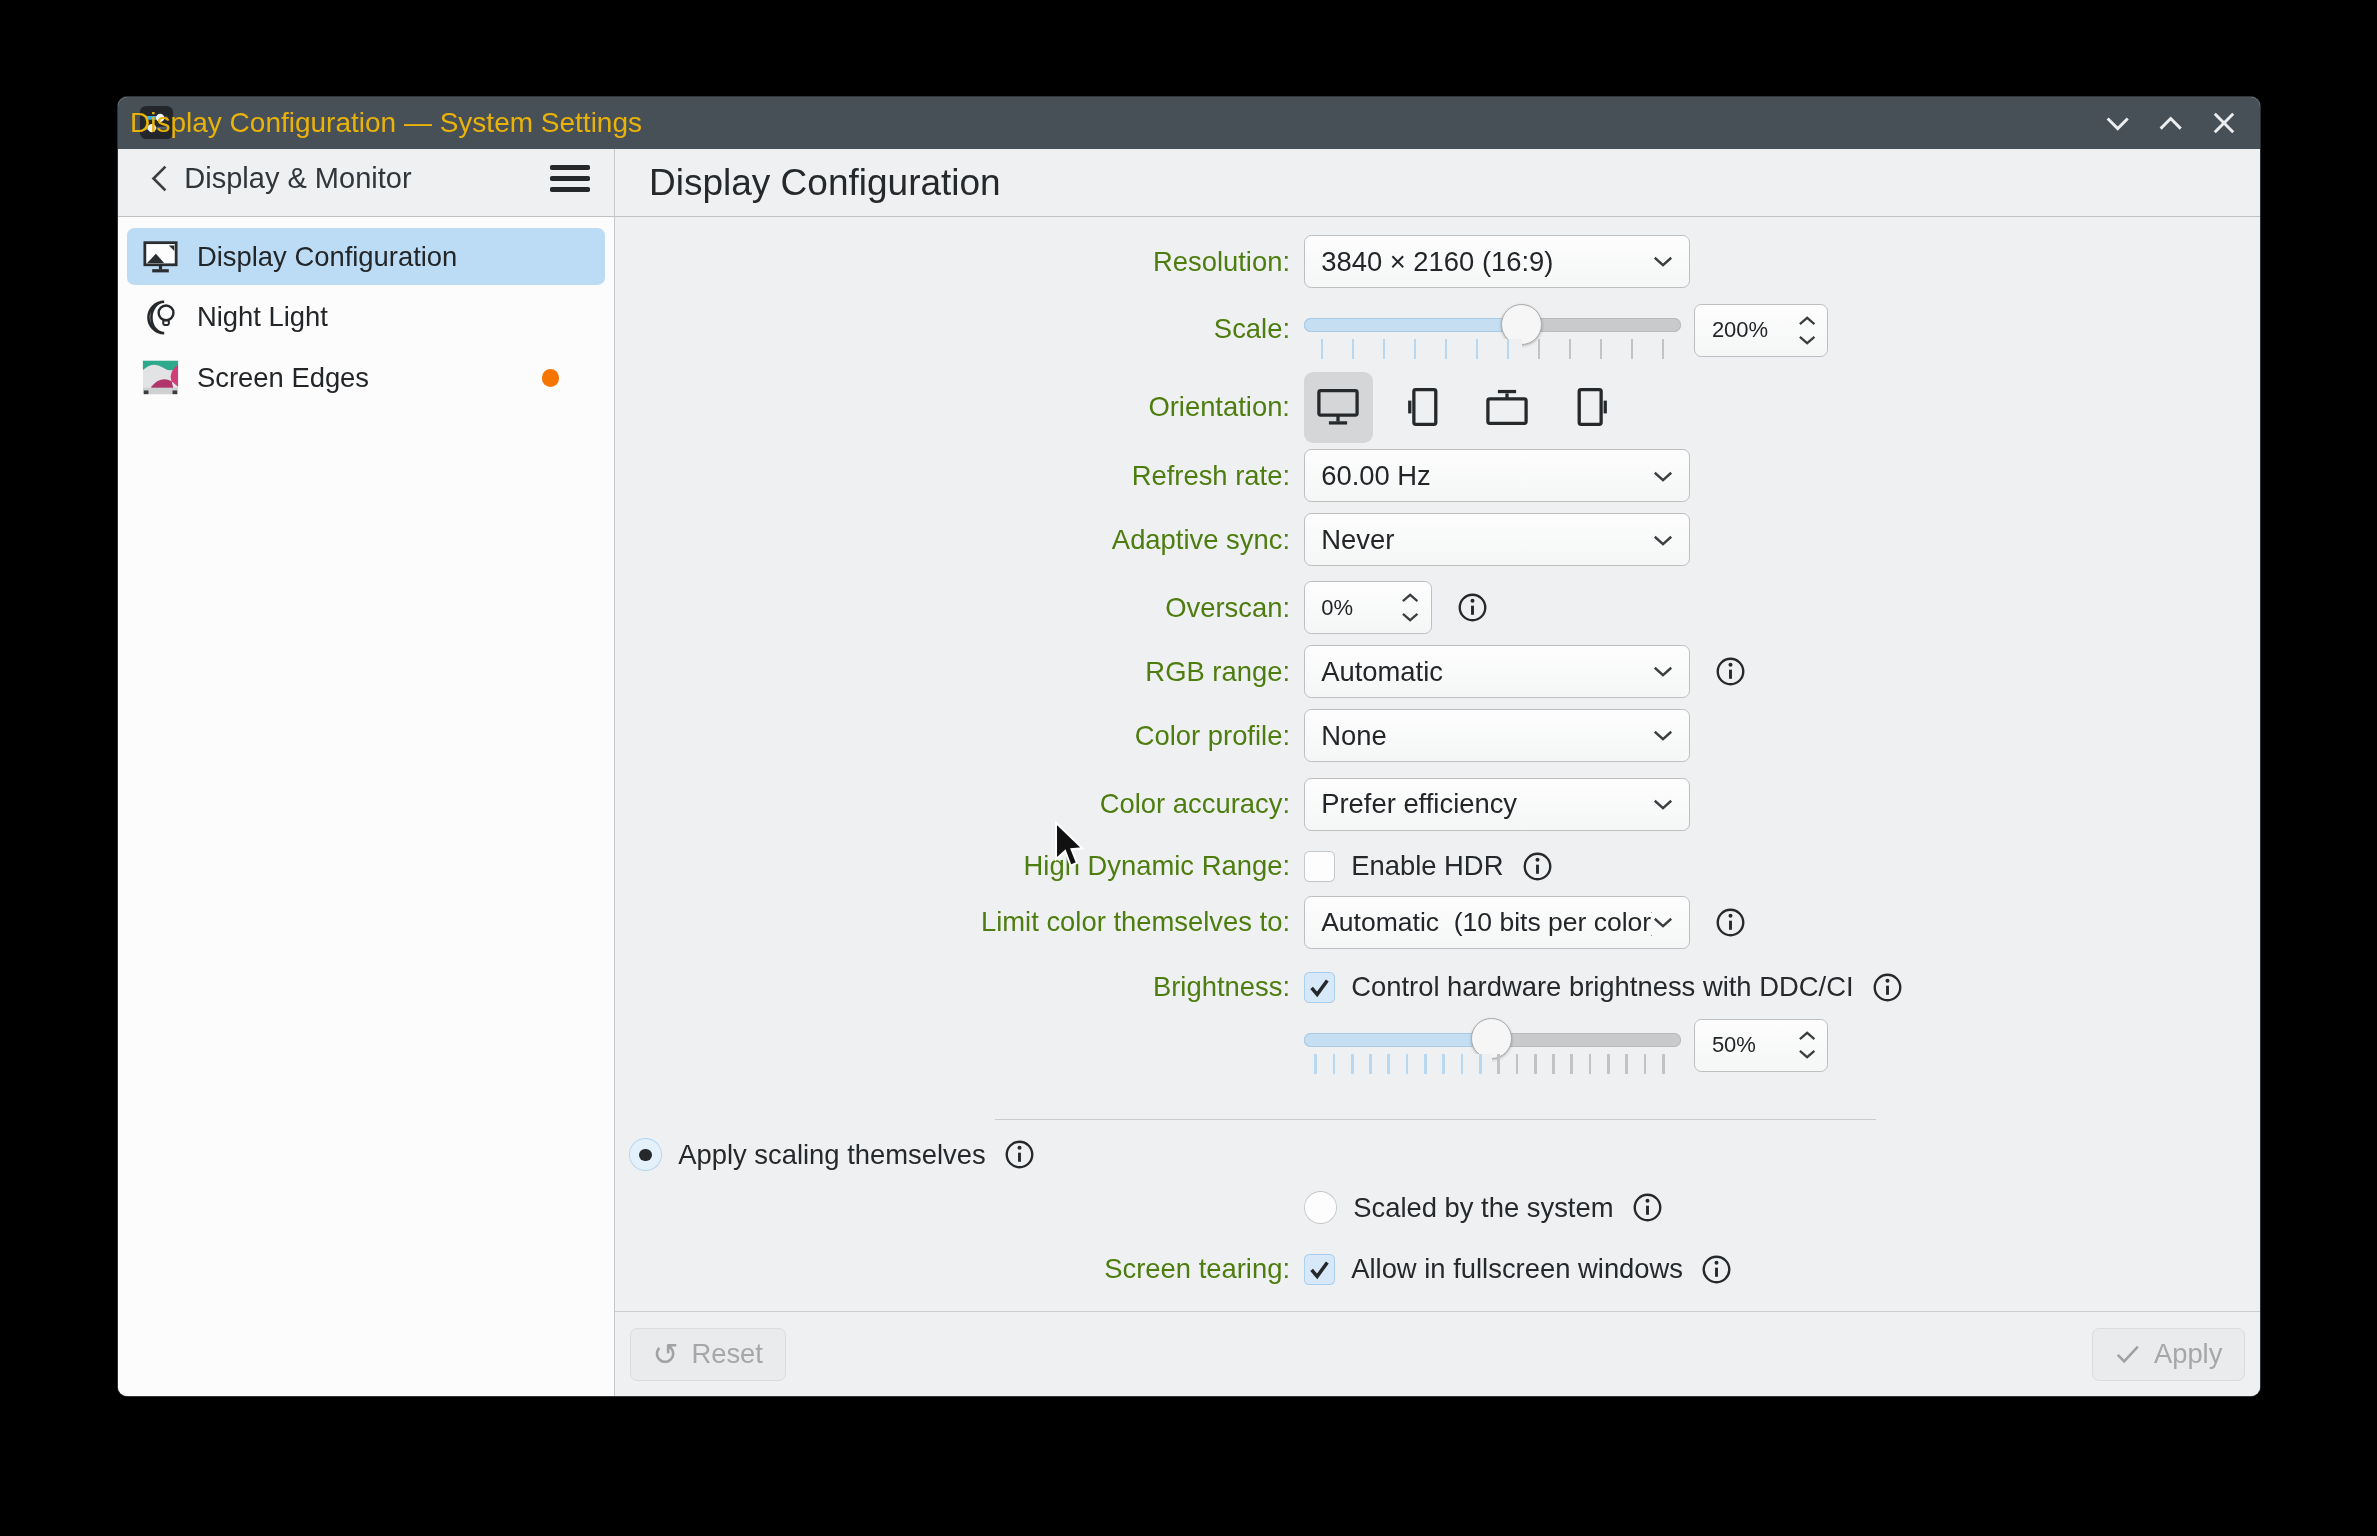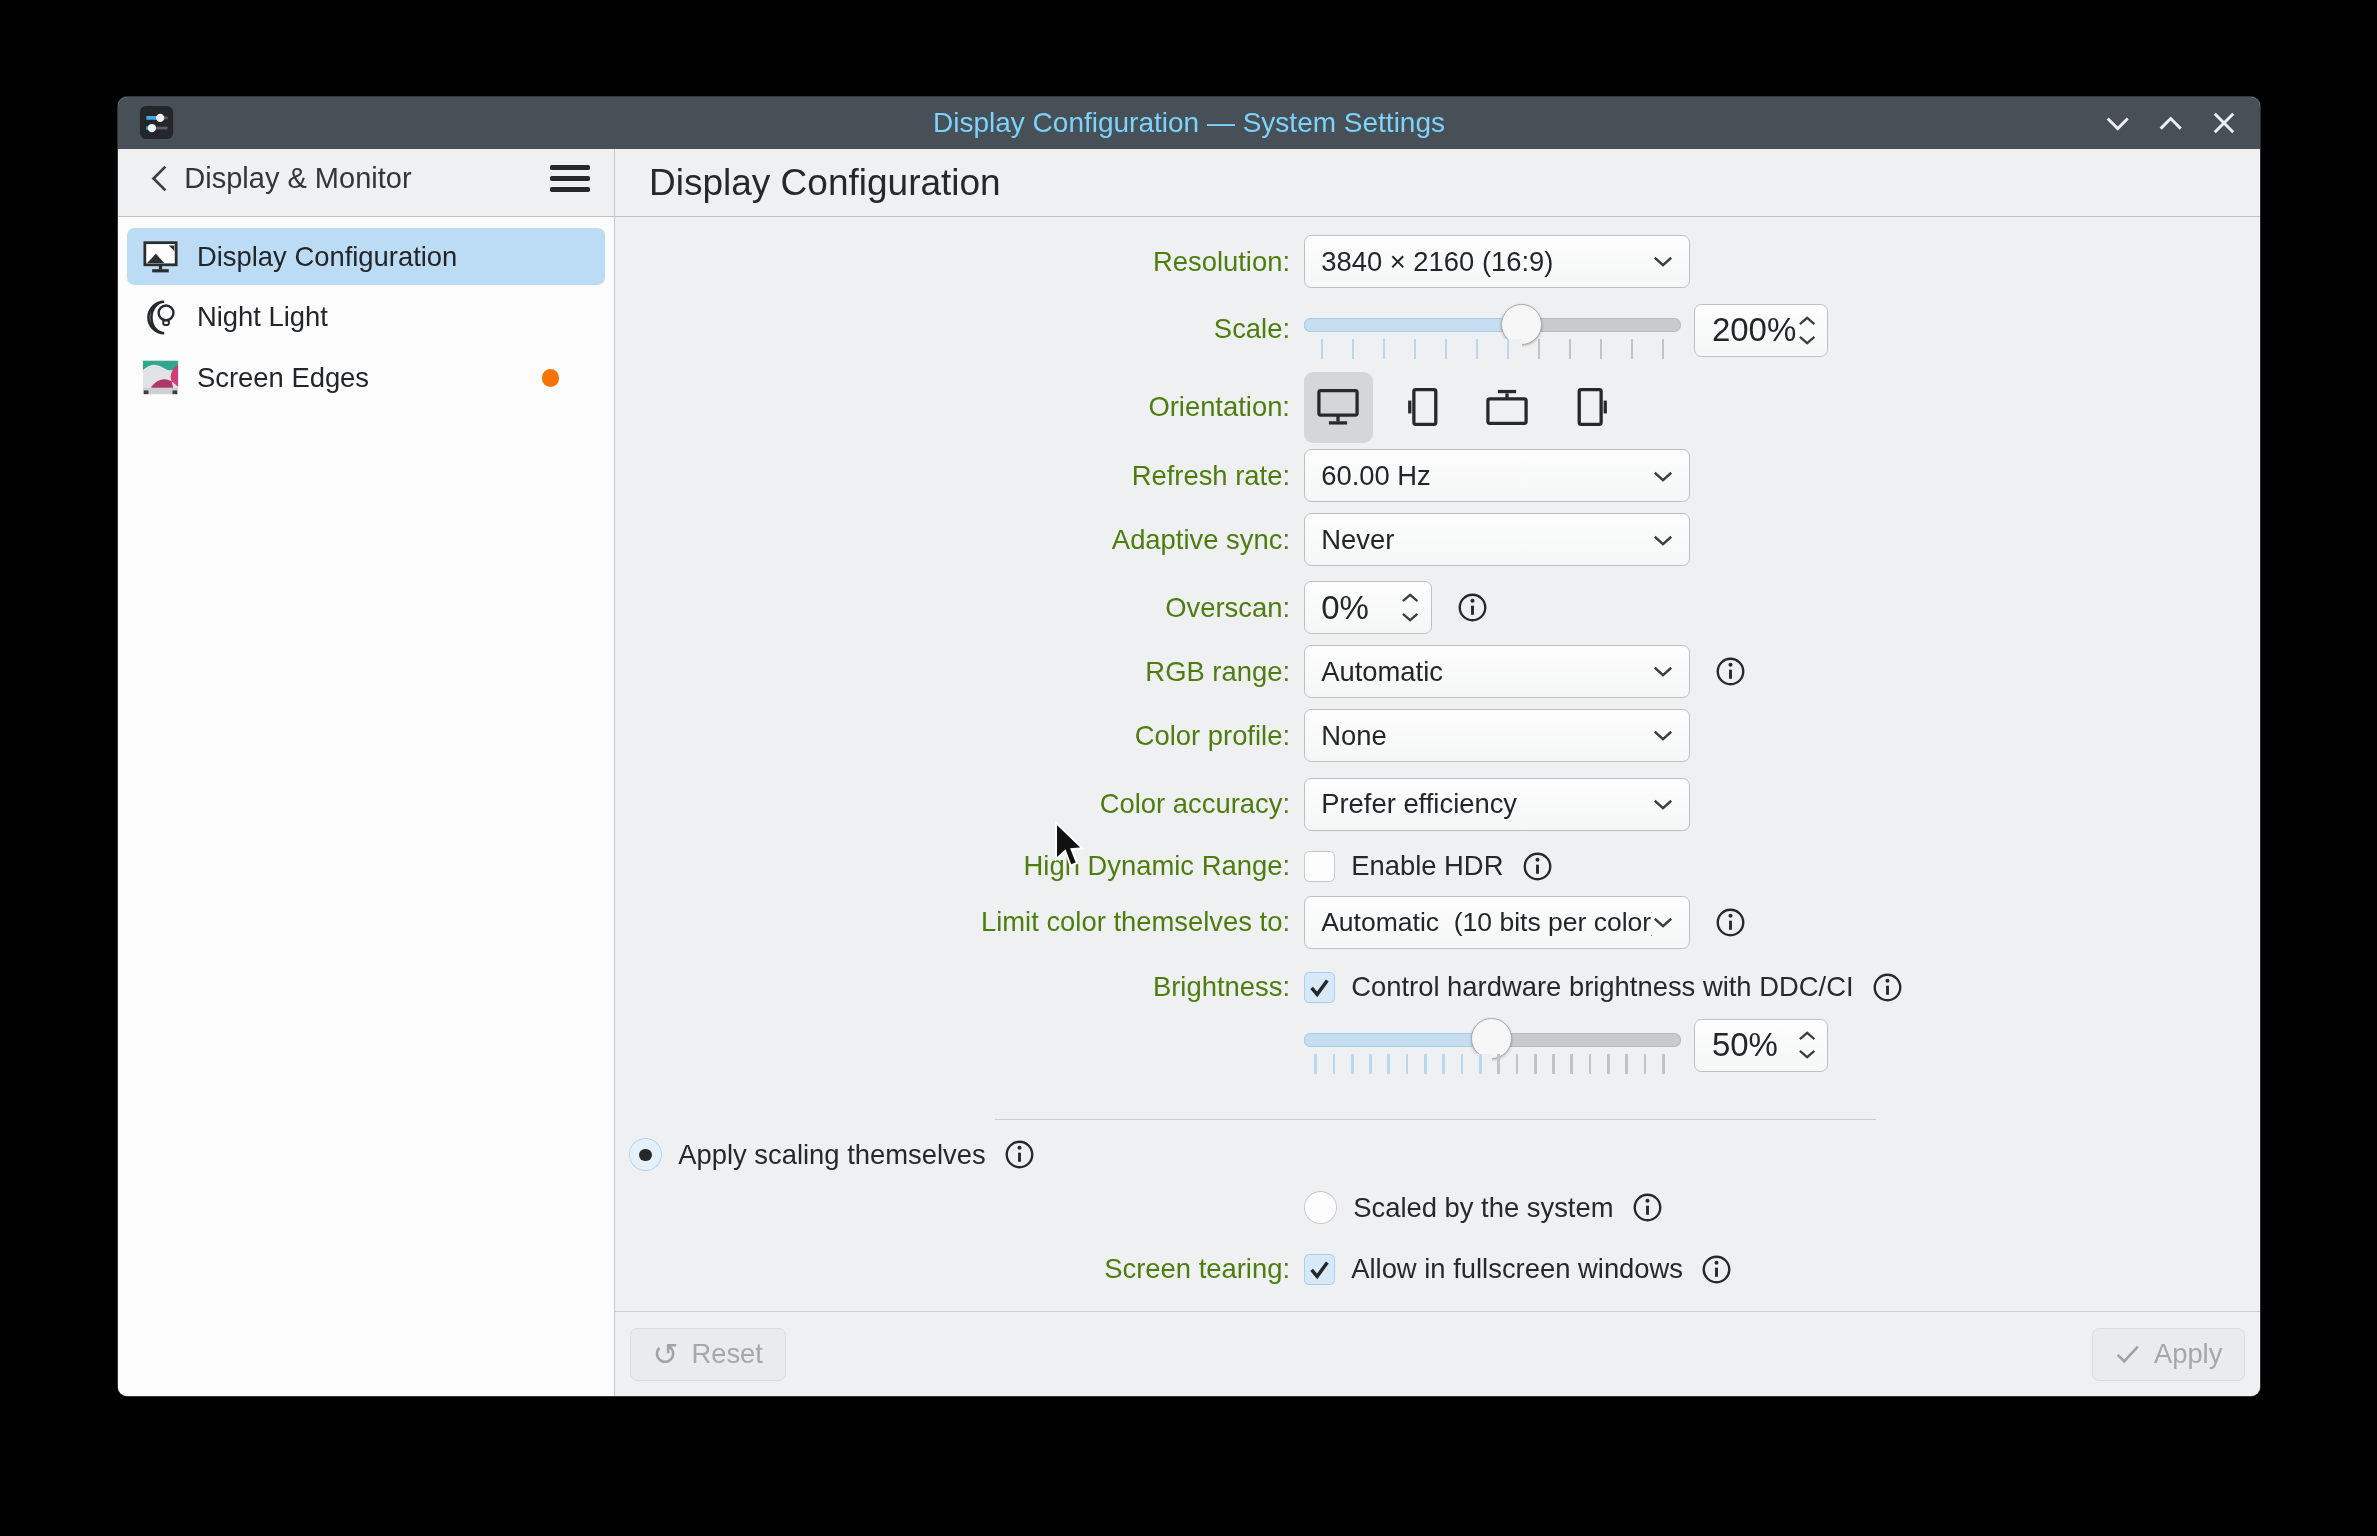--- a/index.html
+++ b/index.html
@@ -6,21 +6,21 @@
   html,body { width:2377px; height:1536px; background:#000; font-family:"Liberation Sans","DejaVu Sans",sans-serif; overflow:hidden; }
 
   .window { position:absolute; left:118px; top:97px; width:2142px; height:1299px;
     border-radius:9.1px; overflow:hidden; background:#eff0f1;
     box-shadow:0 0 0 0.9px #31363a, 0 12.8px 46px rgba(0,0,0,.65);
     display:flex; flex-direction:column; }
 
   
   .titlebar { flex:0 0 52px; background:#474f57; position:relative; display:flex; align-items:center; }
   .tb-icon { position:absolute; left:21px; top:8.2px; }
-  .tb-title { position:absolute; left:0; right:0; text-align:center; color:#7dd3fc; font-size:28px; }
+  .tb-title { position:absolute; left:0; right:0; color:#eab308; font-size:28px;padding-left:12px; }
   .tb-controls { position:absolute; right:18.3px; top:0; height:52px; display:flex; align-items:center; gap:18.3px; }
   .tb-btn { width:35px; height:37px; display:flex; align-items:center; justify-content:center; }
 
   
   .body { flex:1; display:flex; min-height:0; }
 
   
   .sidebar { flex:0 0 497px; background:#fcfcfc; border-right:0.9px solid #c6c8c9; display:flex; flex-direction:column; }
   .sidebar-header { flex:0 0 68px; background:#eff0f1; border-bottom:0.9px solid #bfc1c2;
     display:flex; align-items:center; padding:0 24px 8px 22px; }
@@ -45,21 +45,21 @@
   .row .label { flex:0 0 675px; text-align:right; font-size:27.4px; color:#4d7c0f; }
   .row .ctrl { margin-left:13.7px; display:flex; align-items:center; }
 
   .dropdown { width:386px; height:53px; background:linear-gradient(#fdfdfe,#f5f6f6);
     border:0.9px solid #bcbebf; border-radius:7.3px; display:flex; align-items:center;
     padding:0 14.6px 0 16.5px; font-size:27.4px; color:#232629; }
   .dd-text { flex:1; white-space:pre; overflow:hidden; }
 
   .spin { height:53px; background:linear-gradient(#fdfdfe,#f5f6f6); border:0.9px solid #bcbebf;
     border-radius:7.3px; display:flex; align-items:center; padding:0 11px 0 16.5px;
-    font-size:33px; color:#232629; }
+    font-size:22px; color:#232629; }
   .spin .sp-text { flex:1; }
   .spin-btns { display:flex; flex-direction:column; gap:8.2px; align-items:center; }
 
   .slider { width:377px; height:57px; position:relative; }
   .track { position:absolute; left:0; right:0; top:16.5px; height:13.7px; border-radius:7.3px;
     background:#c9cacb; box-shadow:inset 0 0 0 0.9px #b9babb; }
   .fill { position:absolute; left:0; top:0; bottom:0; border-radius:7.3px 0 0 7.3px;
     background:#c5def2; box-shadow:inset 0 0 0 0.9px #a8cbe7; }
   .handle { position:absolute; right:-20px; top:-14.6px; width:41px; height:41px; border-radius:50%;
     background:#f6f6f6; border:1.8px solid #a9abac; box-shadow:0 0.9px 2.7px rgba(0,0,0,.25); }

